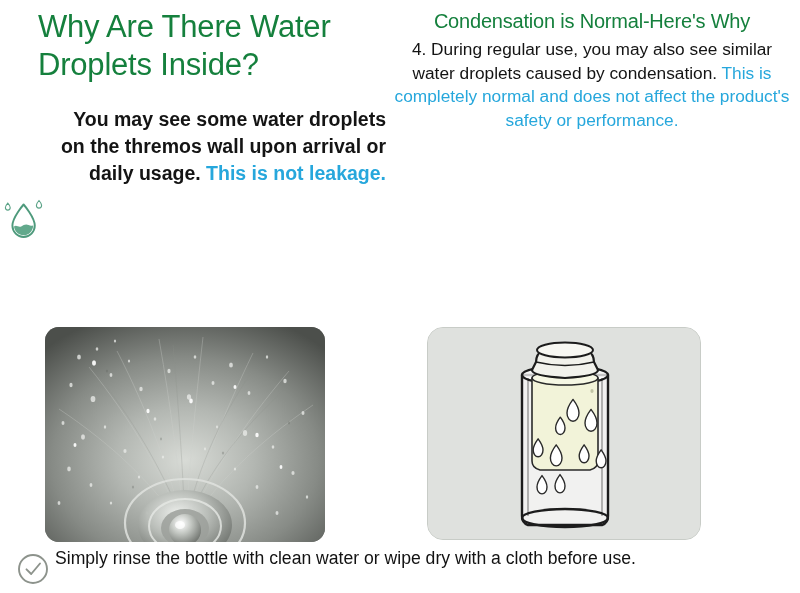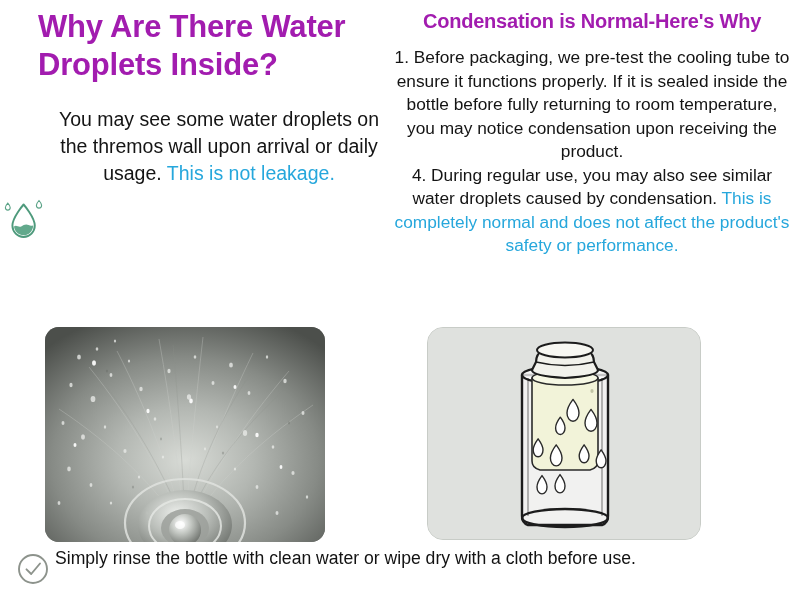--- a/index.html
+++ b/index.html
@@ -32,22 +32,22 @@
   }
   .col-right {
     position: absolute;
     left: 392px;
     top: 4px;
     width: 400px;
   }
 
   
   .heading {
-    color: #a21caf;
-    font-weight: bold;
+    color: #15803d;
+    font-weight: normal;
     letter-spacing: -0.2px;
   }
   .heading-left {
     font-size: 31px;
     line-height: 38px;
     text-align: left;
     padding-left: 24px;
     margin: 0;
   }
   .heading-right {
@@ -57,22 +57,23 @@
     margin: 0;
   }
 
   
   .body-left {
     margin: 0;
     padding-left: 38px;
     padding-top: 22px;
     font-size: 19.5px;
     line-height: 27px;
-    text-align: center;
+    text-align: right;
     color: #141414;
+    font-weight: bold;
   }
   .body-right {
     margin: 0;
     padding-top: 8px;
     font-size: 17.3px;
     line-height: 23.5px;
     text-align: center;
     color: #141414;
   }
   .accent-blue { color: #26a7dc; }
@@ -162,21 +163,20 @@
 
       <path d="M19.6 7.5 C19.6 7.5 8.4 20.3 8.4 28.6 C8.4 34.9 13.4 40 19.6 40 C25.8 40 30.8 34.9 30.8 28.6 C30.8 20.3 19.6 7.5 19.6 7.5 Z" fill="#ffffff" stroke="#4e9a7c" stroke-width="1.9" stroke-linejoin="round"></path>
 
       <path d="M10.0 29.6 C12.4 27.2 14.6 31.0 17.2 29.4 C19.7 27.9 22.0 26.6 24.6 28.1 C26.6 29.2 27.9 29.0 29.3 28.2 C29.0 34.0 24.8 38.3 19.6 38.3 C14.6 38.3 10.6 34.5 10.0 29.6 Z" fill="#62a98c"></path>
     </svg>
   </div>
 
   <div class="col-right">
     <h1 class="heading heading-right">Condensation is Normal-Here's Why</h1>
 
-    <p class="body-right">1. Before packaging, we pre-test the cooling tube to ensure it functions properly. If it is sealed inside the bottle before fully returning to room temperature, you may notice condensation upon receiving the product.</p>
 
     <p class="body-right" style="padding-top:0">
       <span>4. During regular use, you may also see similar water droplets caused by condensation. </span><span class="accent-blue">This is completely normal and does not affect the product's safety or performance.</span>
     </p>
   </div>
 
   <div class="media-left">
     <svg viewBox="0 0 280 215" width="280" height="215" aria-hidden="true">
       <defs>
         <radialGradient id="wallGlow" cx="50%" cy="62%" r="72%">

